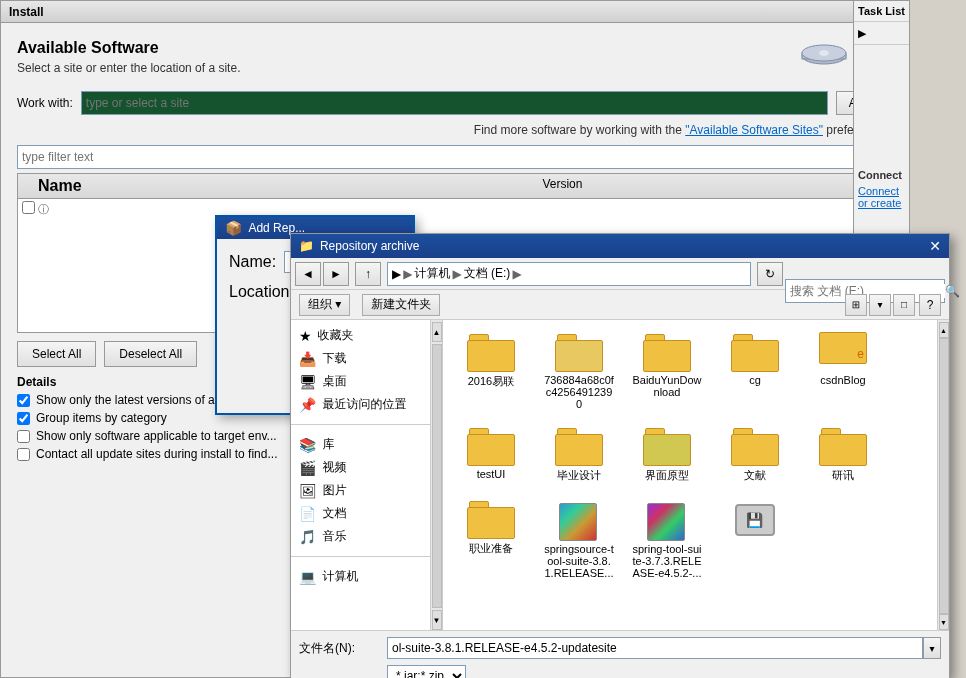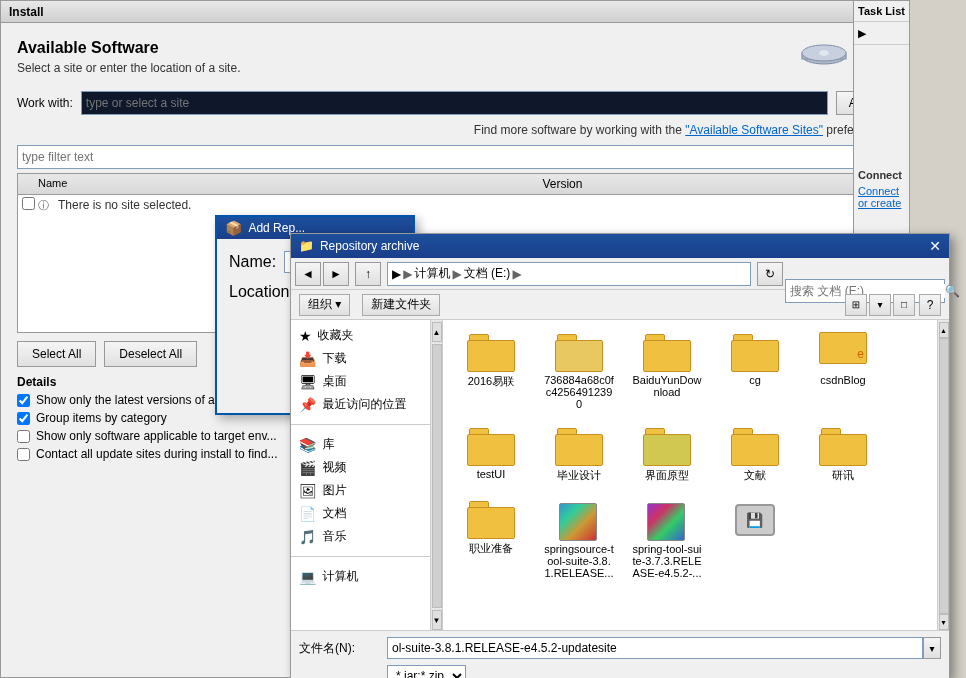--- a/index.html
+++ b/index.html
@@ -53,21 +53,21 @@
 
     .work-with-label {
       margin-right: 8px;
       white-space: nowrap;
     }
 
     .work-with-select {
       flex: 1;
       height: 24px;
       border: 1px solid #7f9db9;
-      background: #0f172a;
+      background: #14532d;
       padding: 2px 4px;
       font-size: 12px;
       color: #999;
     }
 
     .add-button {
       margin-left: 8px;
       height: 24px;
       padding: 0 12px;
       background: linear-gradient(to bottom, #f5f5f5, #e0e0e0);
@@ -109,21 +109,22 @@
     .table-header {
       display: flex;
       background: linear-gradient(to bottom, #e8e8e8, #d8d8d8);
       border-bottom: 1px solid #999;
       padding: 3px 0;
     }
 
     .col-name {
       width: 60%;
       padding-left: 20px;
-      font-size: 11px;
+      font-size: 16px;
+      font-weight: bold;
     }
 
     .col-version {
       width: 40%;
       font-size: 12px;
     }
 
     .table-row {
       display: flex;
       align-items: center;
@@ -635,21 +636,20 @@
 
     
     <div class="software-table">
       <div class="table-header">
         <div class="col-name">Name</div>
         <div class="col-version">Version</div>
       </div>
       <div class="table-row">
         <div class="table-cell-check"><input type="checkbox" style=""></div>
         <div class="table-cell-icon"><span class="info-icon">ⓘ</span></div>
-        <div class="table-cell-name">There is no site selected.</div>
       </div>
     </div>
 
     
     <div class="button-row">
       <button class="btn">Select All</button>
       <button class="btn">Deselect All</button>
     </div>
 
     

